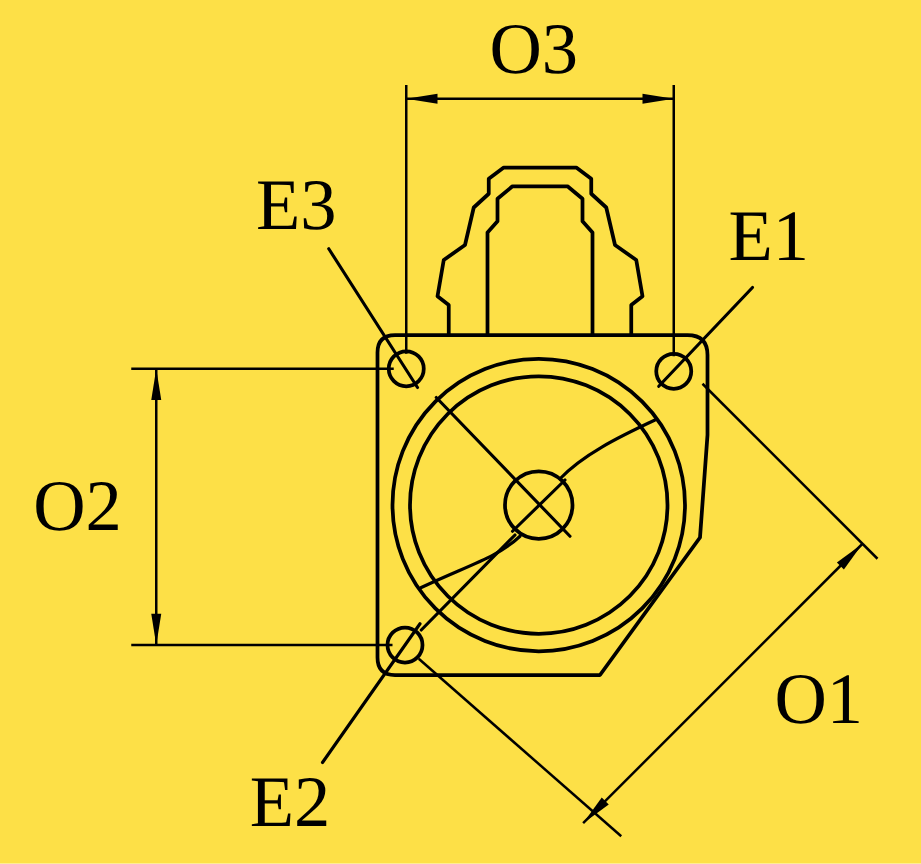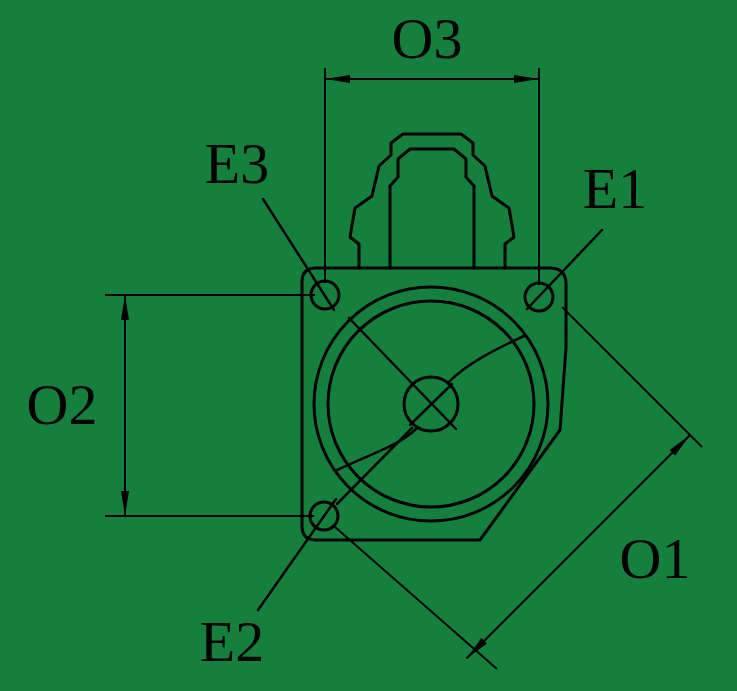--- a/index.html
+++ b/index.html
@@ -3,21 +3,21 @@
 <meta charset="utf-8">
 <style>
   html, body {
     margin: 0;
     padding: 0;
     background: #ffffff;
   }
   .frame {
     width: 737px;
     height: 691px;
-    background: #15803d;
+    background: #fde047;
     position: relative;
     overflow: hidden;
   }
   svg { display: block; }
   
   .w3  { stroke-width: 3;   fill: none; stroke-linejoin: round; stroke-linecap: round; }
   .w2  { stroke-width: 2;   fill: none; stroke-linecap: butt; }
   .w25 { stroke-width: 2.5; fill: none; stroke-linecap: round; }
   .arrow { stroke: none; fill: #000000; }
   .lbl {

